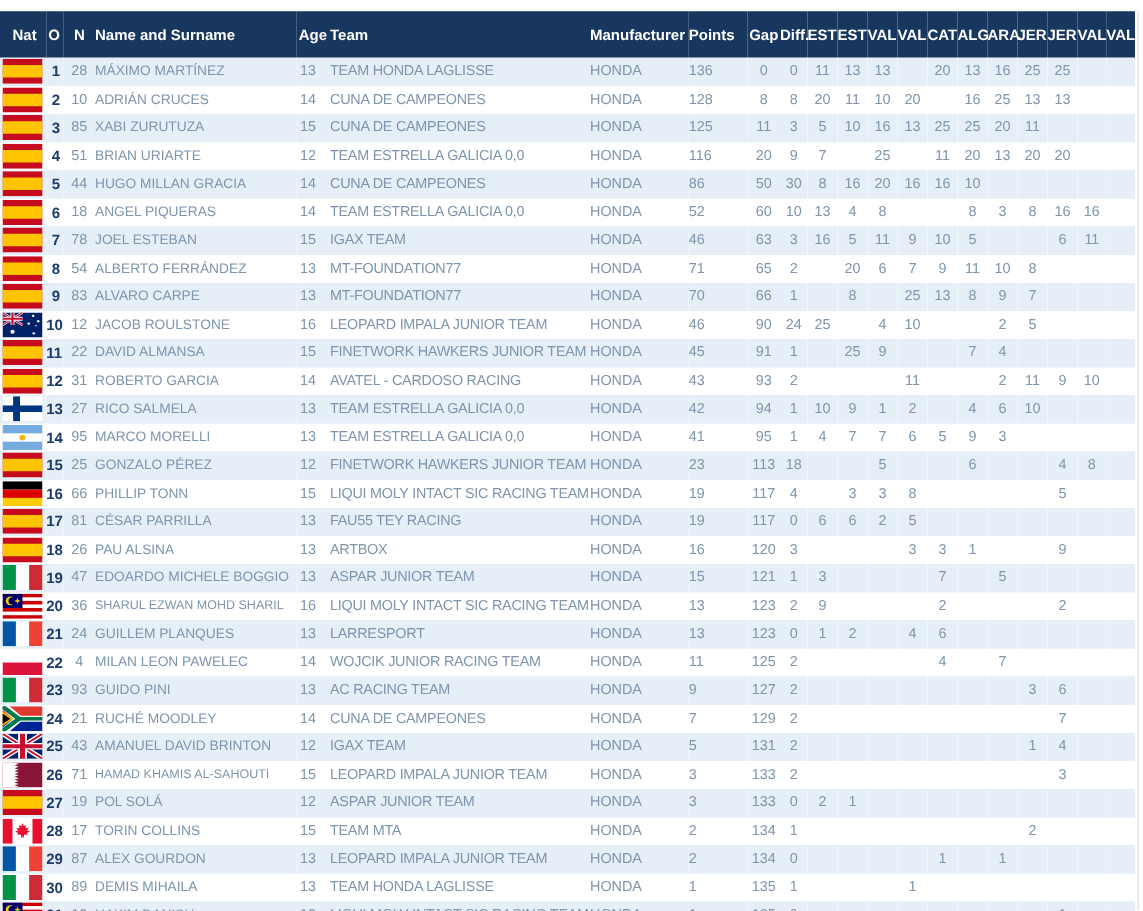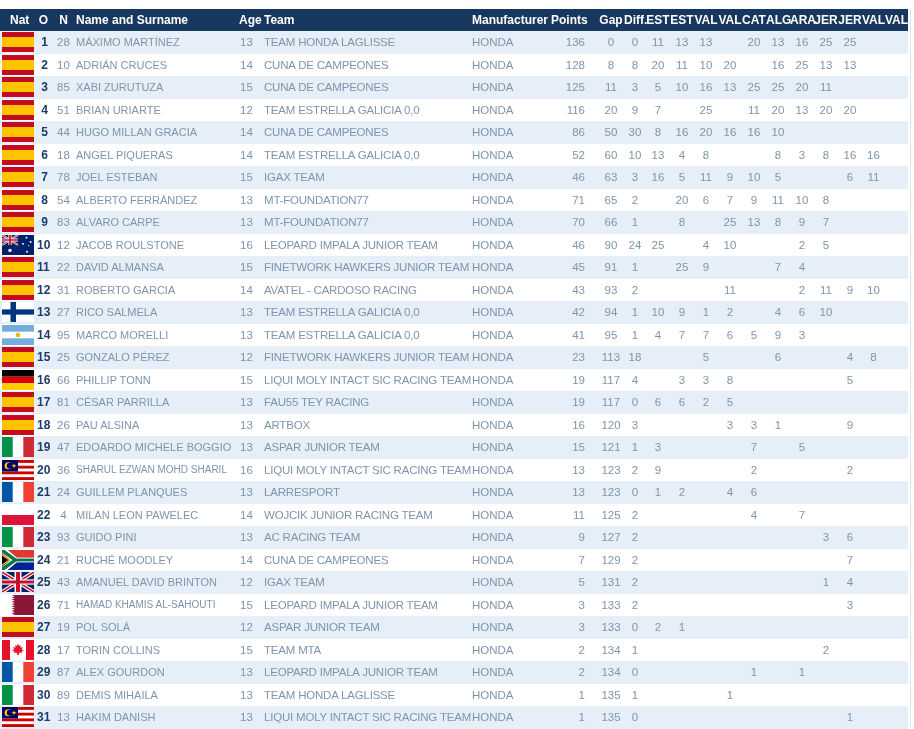--- a/index.html
+++ b/index.html
@@ -1,42 +1,42 @@
 <!DOCTYPE html>
 <html><head>
 <meta charset="utf-8">
 <style>
   html,body{margin:0;padding:0;background:#ffffff;}
   body{width:914px;height:729px;font-family:"Liberation Sans",sans-serif;}
   .page{position:relative;width:914px;height:729px;padding-top:9px;box-sizing:border-box;overflow:hidden;}
   .page::after{content:"";position:absolute;left:910px;top:9px;width:1px;height:719px;background:#d9e1e9;}
   table{border-collapse:collapse;table-layout:fixed;width:908px;}
-  thead th{background:#17375e;color:#fff;font-size:12px;font-weight:bold;height:22px;
+  thead th{background:#17375e;color:#fff;font-size:12px;font-weight:bold;height:37px;
            padding:0;text-align:left;white-space:nowrap;vertical-align:middle;}
   th.h-nat{padding-left:10px;}
   th.h-pos{text-align:right;padding-right:3px;}
   th.h-num{text-align:center;}
   th.h-age{padding-left:2px;}
   th.h-points{text-align:center;padding-right:13px;}
   th.h-gap{text-align:center;}
   th.h-diff{text-align:center;}
-  th.h-race{text-align:center;}
+  th.h-race{}
   tbody td{height:22.5px;padding:0;font-size:11.5px;color:#7e95ad;white-space:nowrap;
            overflow:hidden;vertical-align:middle;}
   tbody tr:nth-child(odd) td{background:#e6eff7;}
   tbody tr:nth-child(even) td{background:#ffffff;}
   td.c-nat{padding-left:2px;}
   td.c-nat svg{display:block;}
   td.c-pos{text-align:right;padding-right:3px;color:#1b3c6c;font-weight:bold;font-size:12px;}
   td.c-num{text-align:center;}
   td.c-name{font-size:11px;}
   td.c-name.small{font-size:10px;}
   td.c-age{padding-left:3px;}
   td.c-team{letter-spacing:-0.2px;}
-  td.c-points{text-align:right;padding-right:13px;}
+  td.c-points{padding-right:13px;}
   td.c-gap{text-align:center;}
   td.c-diff{text-align:center;}
   td.c-race{text-align:center;}
 </style>
 </head>
 <body>
 
 <div class="page">
   <table>
     <colgroup>

